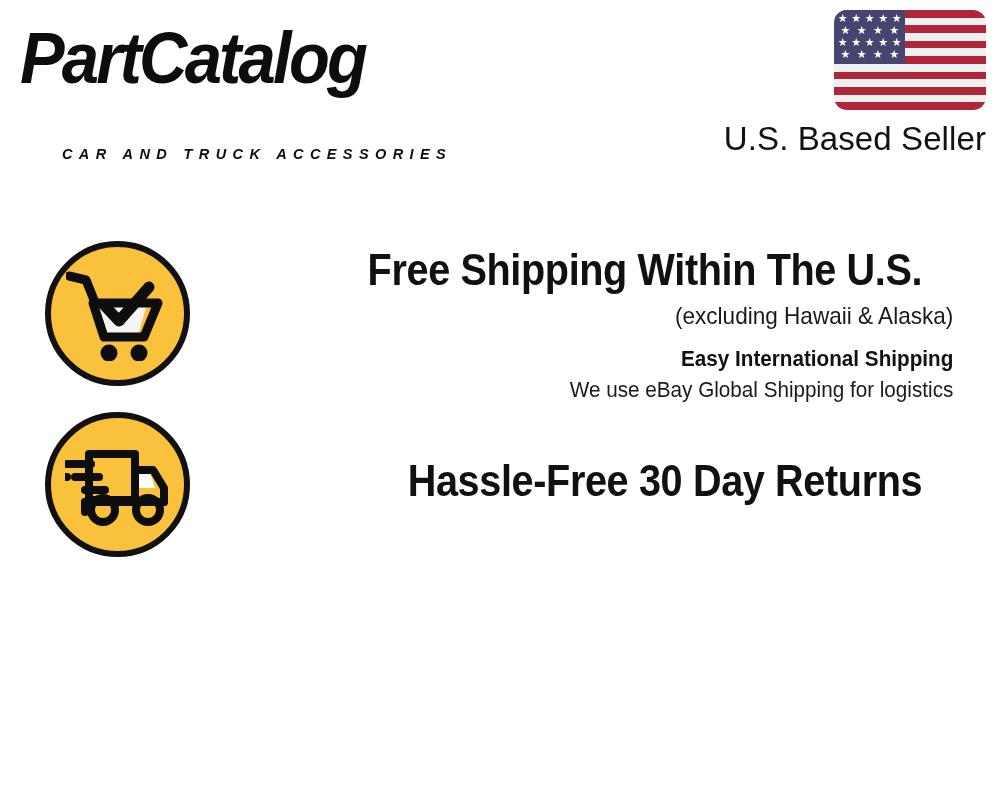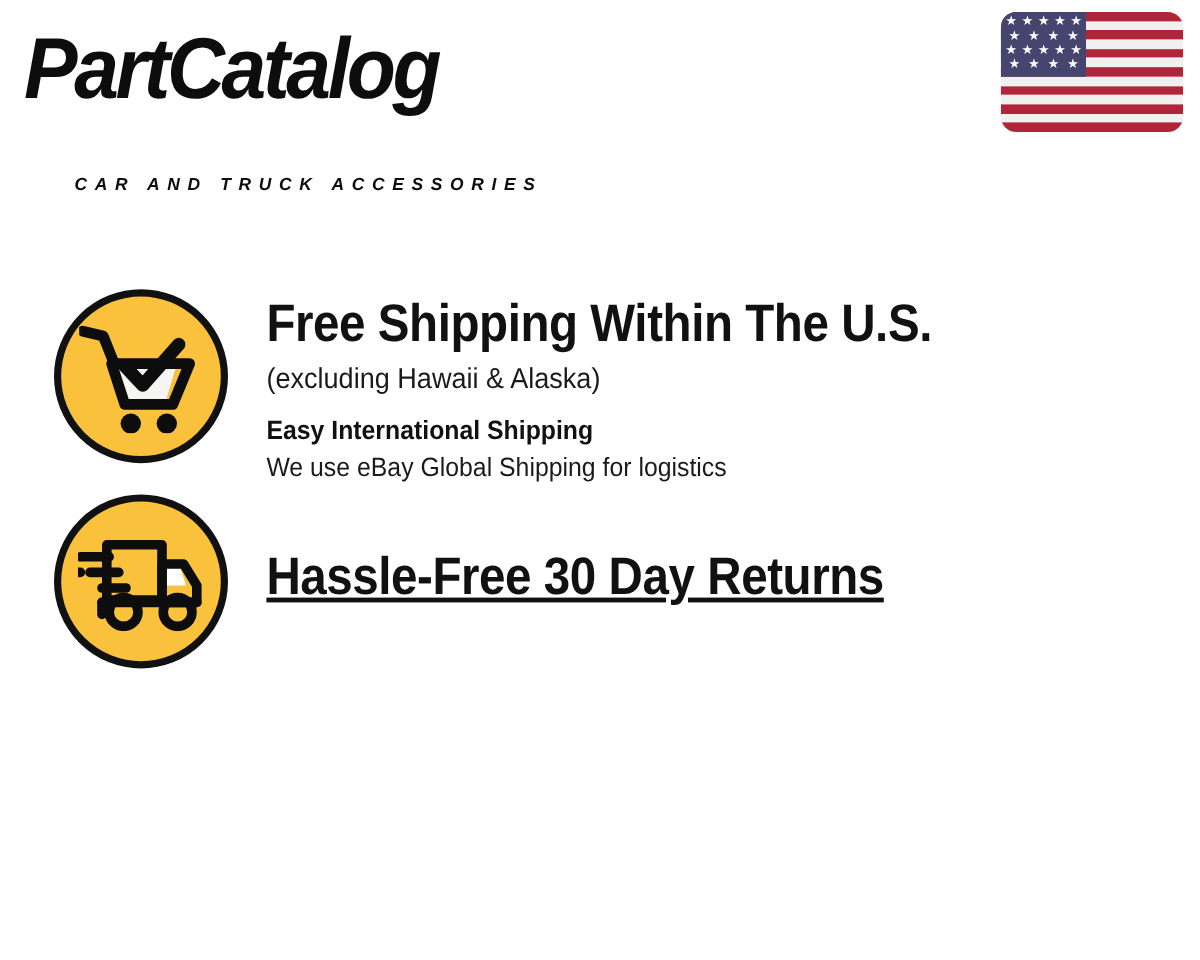--- a/index.html
+++ b/index.html
@@ -127,21 +127,21 @@
     height: 620px;
   }
   .feature-row {
     position: absolute;
     left: 0;
     width: 1000px;
     display: flex;
     align-items: flex-start;
   }
   .feature-row.row-1 { top: 61px; }
-  .feature-row.row-2 { top: 232px; text-decoration: underline; }
+  .feature-row.row-2 { top: 232px; }
   .feature-row.row-3 { top: 403px; }
 
   .icon-badge {
     position: relative;
     flex: 0 0 auto;
     margin-left: 45px;
     width: 145px;
     height: 145px;
     border-radius: 50%;
     background: #fac13c;
@@ -150,20 +150,21 @@
     display: flex;
     align-items: center;
     justify-content: center;
   }
   .icon-badge svg { display: block; }
 
   .feature-text {
     flex: 1 1 auto;
     padding-left: 32px;
     padding-top: 4px;
+    text-align: right;
   }
   .feature-row.row-2 .feature-text,
   .feature-row.row-3 .feature-text { padding-top: 44px; }
 
   .feature-title {
     font-size: 44px;
     line-height: 50px;
     font-weight: bold;
     letter-spacing: -0.4px;
     transform: scaleX(0.9);
@@ -250,20 +251,21 @@
             <span>★</span>
         </div>
         <div class="starrow" style="top:72%">
           <span>★</span>
             <span>★</span>
             <span>★</span>
             <span>★</span>
         </div>
       </div>
     </div>
+    <span class="seller-label">U.S. Based Seller</span>
   </div>
 
 </div>
 
 <div class="features">
 
   <div class="feature-row row-1">
     <div class="icon-badge">
       <svg width="104" height="94" viewBox="0 0 104 94" aria-hidden="true">
 

